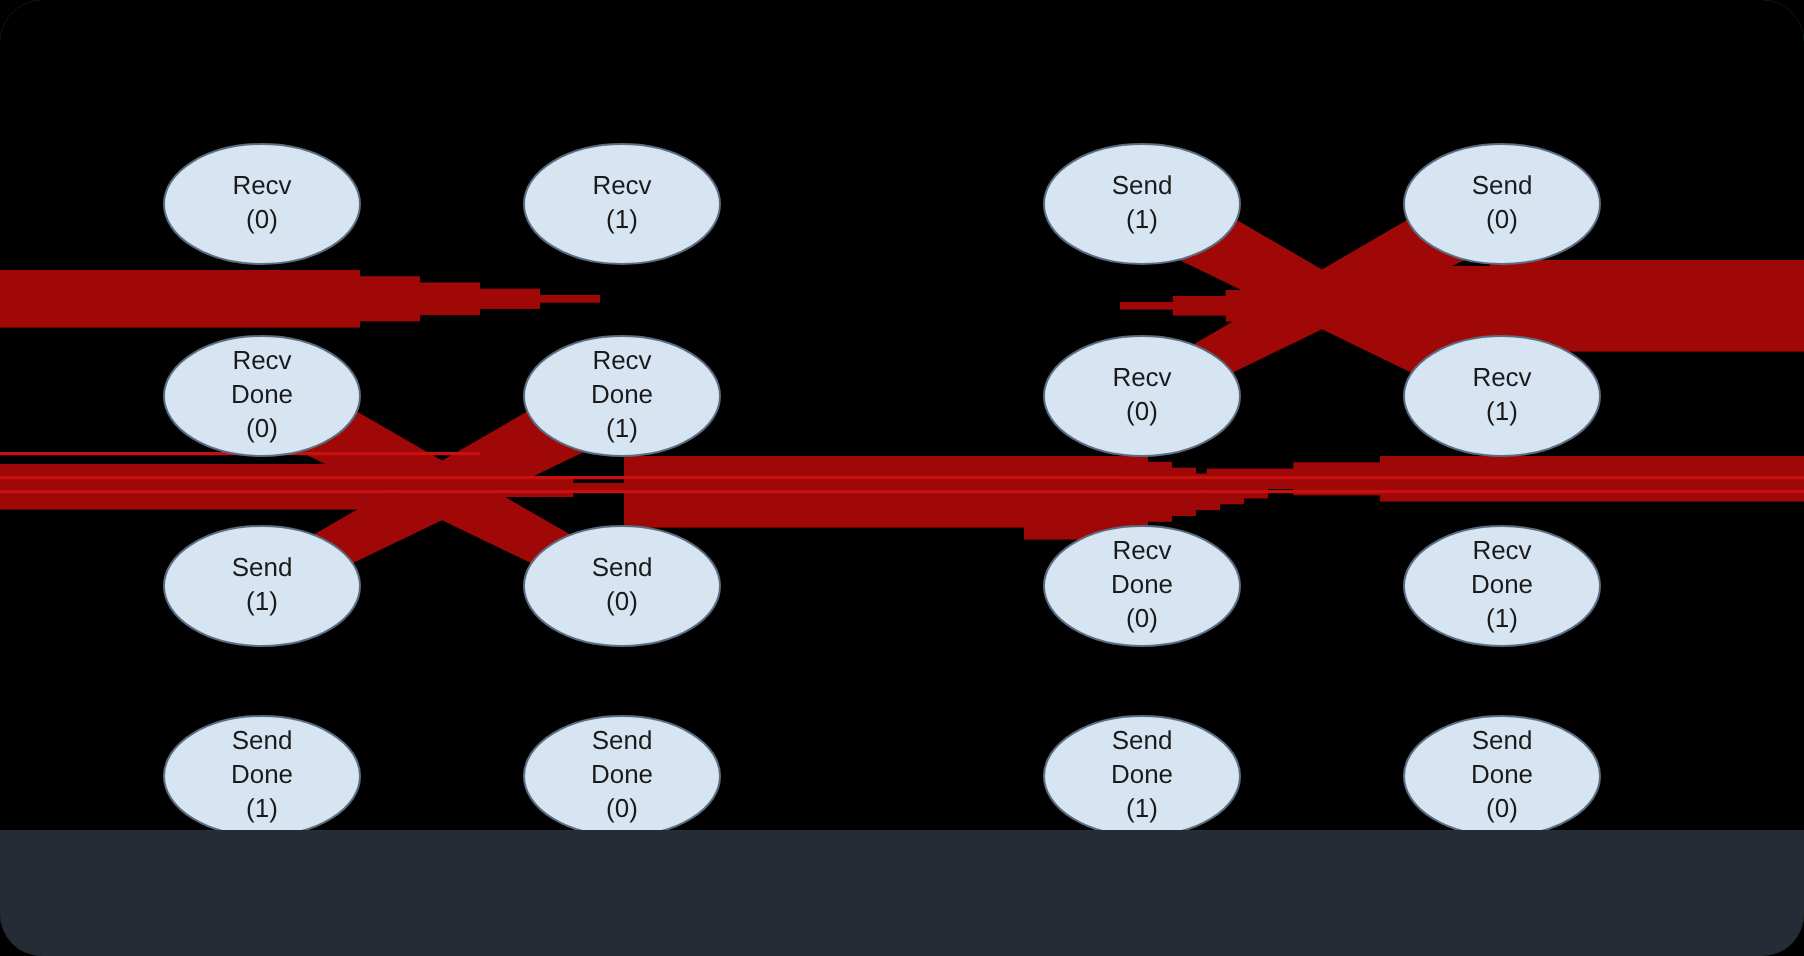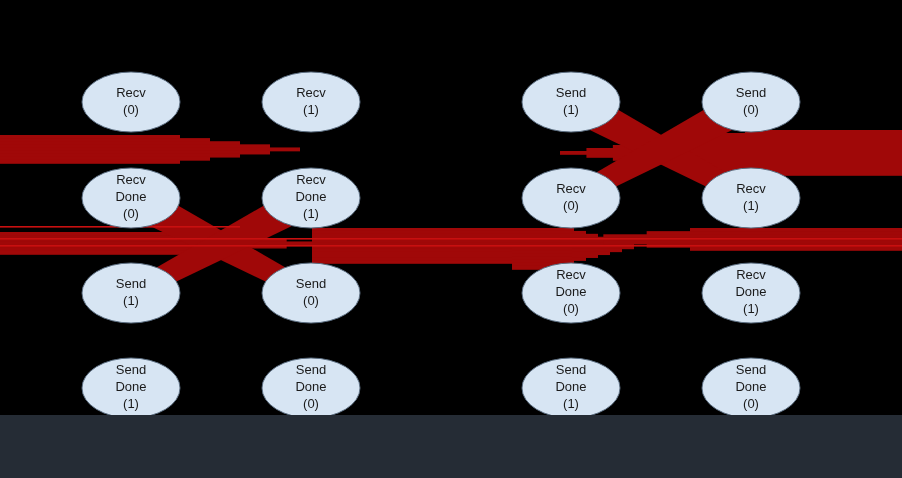--- a/index.html
+++ b/index.html
@@ -36,21 +36,21 @@
     left: 0;
     bottom: 0;
     width: 902px;
     height: 63px;
     background: #252c35;
   }
 </style>
 </head>
 <body>
 
-<div id="app" style="width: 902px; height: 478px; background: #15803d;">
+<div id="app" style="width: 902px; height: 478px; background: #15803d; border-radius: 21px;">
 
   <svg id="graph-canvas" viewBox="0 0 902 478" xmlns="http://www.w3.org/2000/svg">
 
     <rect x="0" y="0" width="902" height="478" fill="#000000"></rect>
 
     <g id="edge-layer">
         <g>
           <rect x="0" y="135" width="180" height="3.9111111111111114" fill="#a00808"></rect>
           <rect x="0" y="138.11111111111111" width="210" height="3.9111111111111114" fill="#a00808"></rect>
           <rect x="0" y="141.22222222222223" width="240" height="3.9111111111111114" fill="#a00808"></rect>

